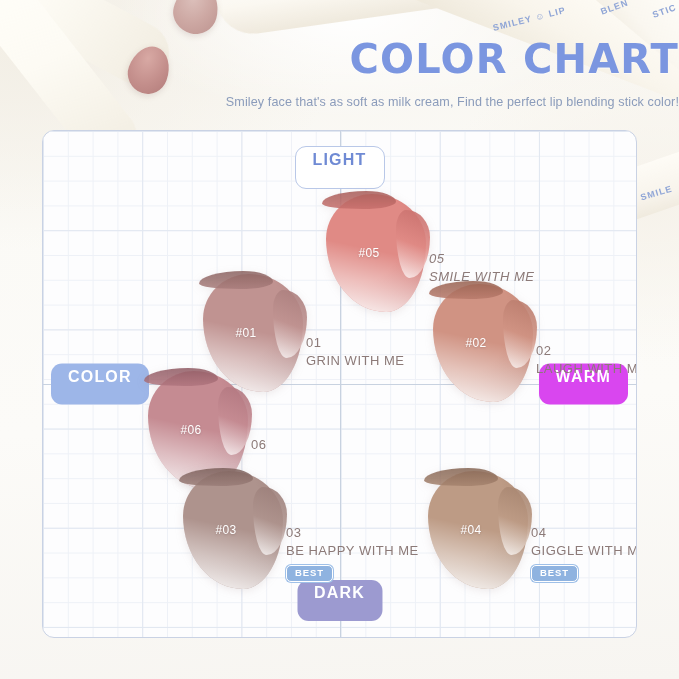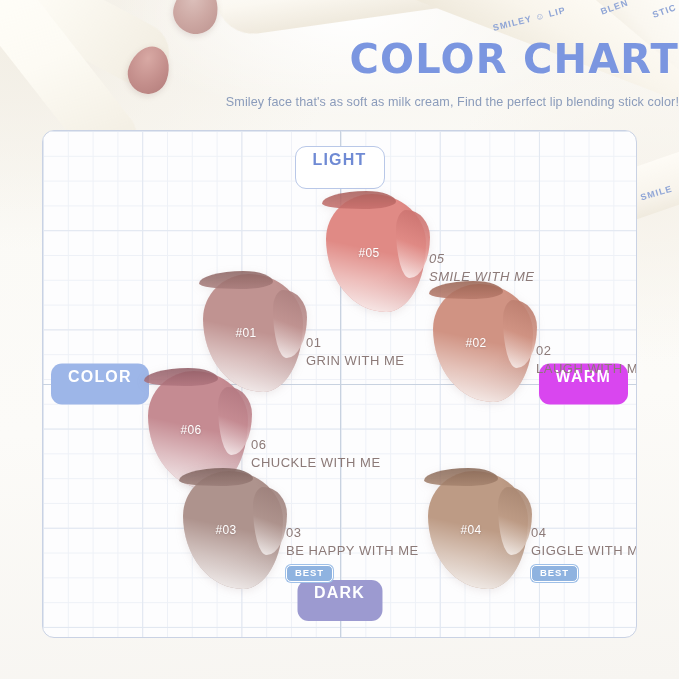--- a/index.html
+++ b/index.html
@@ -287,21 +287,20 @@
       </div>
       <div class="swatch-group" style="left: 105px; top: 240px;">
         <div class="swatch">
           <div class="blob" style="background: radial-gradient(at 36% 30%, rgb(197, 139, 146) 0%, rgb(197, 139, 146) 45%, rgb(176, 117, 126) 100%);"></div>
           <div class="blob-edge" style="background: linear-gradient(rgb(143, 90, 99) 0%, rgb(176, 117, 126) 100%);"></div>
           <div class="blob-tail" style="background: linear-gradient(200deg, rgb(176, 117, 126) 0%, rgb(197, 139, 146) 50%, rgba(255, 255, 255, 0.9) 100%);"></div>
           <div class="swatch-code">#06</div>
         </div>
         <div class="labels" style="left: 103px; top: 65px;">
           <div class="lbl-num">06</div>
-          <div class="lbl-name">CHUCKLE WITH ME</div>
         </div>
       </div>
       <div class="swatch-group" style="left: 140px; top: 340px;">
         <div class="swatch">
           <div class="blob" style="background: radial-gradient(at 36% 30%, rgb(174, 147, 141) 0%, rgb(174, 147, 141) 45%, rgb(154, 125, 120) 100%);"></div>
           <div class="blob-edge" style="background: linear-gradient(rgb(123, 96, 91) 0%, rgb(154, 125, 120) 100%);"></div>
           <div class="blob-tail" style="background: linear-gradient(200deg, rgb(154, 125, 120) 0%, rgb(174, 147, 141) 50%, rgba(255, 255, 255, 0.9) 100%);"></div>
           <div class="swatch-code">#03</div>
         </div>
         <div class="labels" style="left: 103px; top: 53px;"><div class="lbl-num">03</div><div class="lbl-name">BE HAPPY WITH ME</div><div class="best">BEST</div></div>

